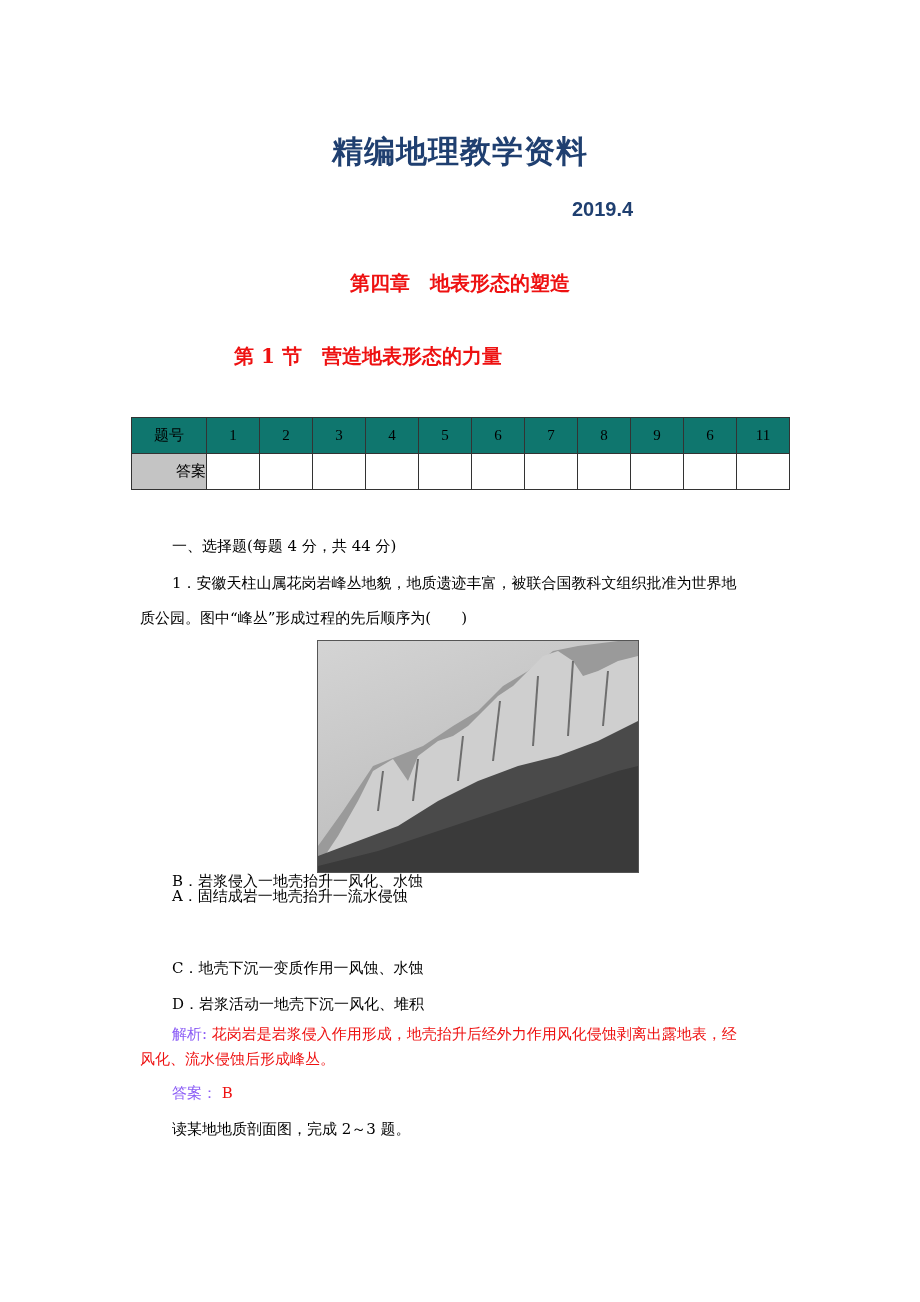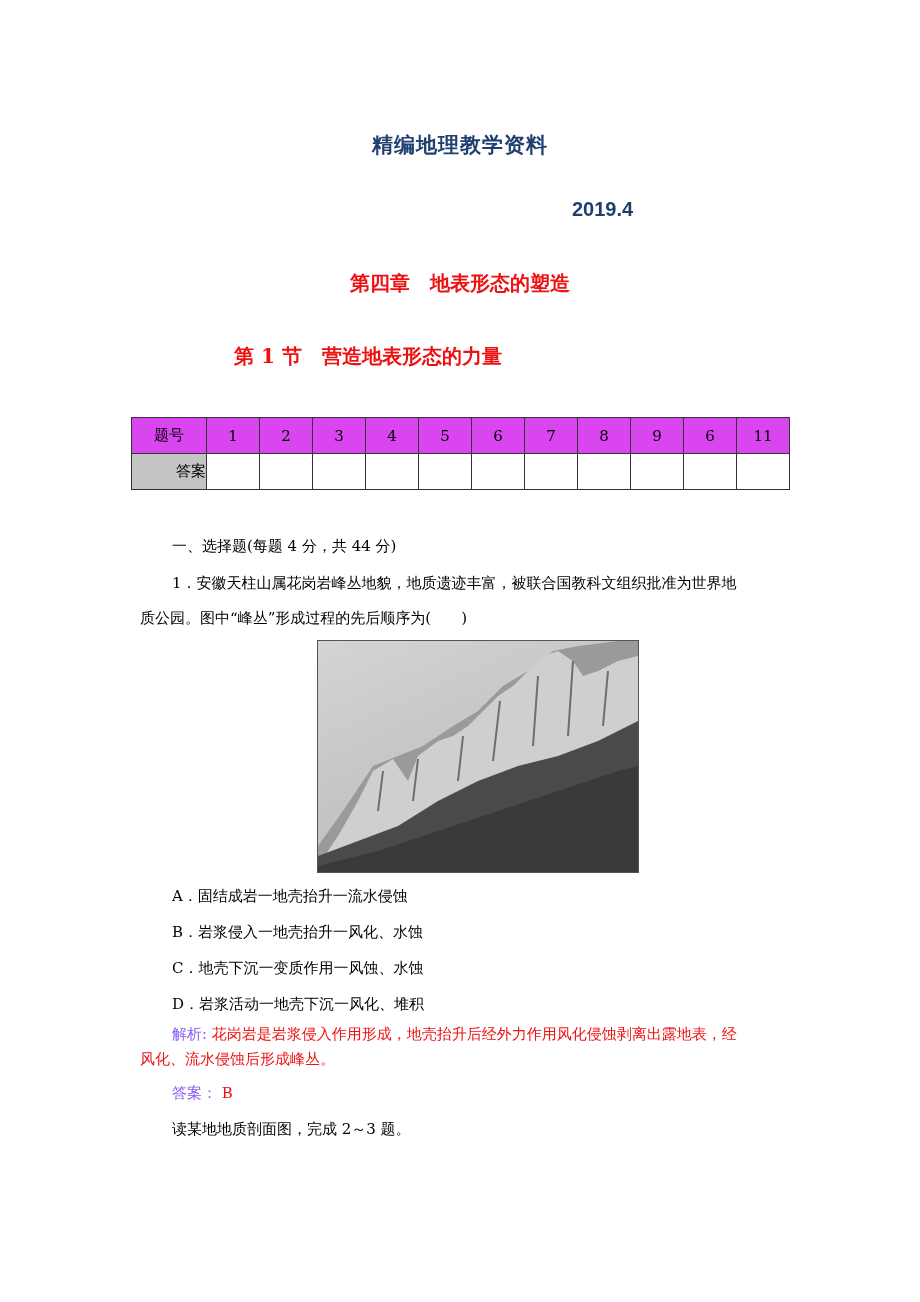--- a/index.html
+++ b/index.html
@@ -14,21 +14,21 @@
       overflow: hidden;
       font-family: "DejaVu Serif", "Liberation Serif", serif;
       color: #000;
     }
     .abs { position: absolute; }
 
     .doc-title {
       left: 0; width: 920px; top: 131px;
       text-align: center;
       font-family: "DejaVu Sans", "Liberation Sans", sans-serif;
-      font-size: 21px;
+      font-size: 31px;
       font-weight: bold;
       color: #1f3f70;
       letter-spacing: 1px;
     }
     .doc-date {
       left: 572px; top: 198px;
       font-family: "Liberation Sans", "DejaVu Sans", sans-serif;
       font-size: 20px;
       color: #1f3f70;
       font-weight: bold;
@@ -57,21 +57,21 @@
       font-size: 15px;
     }
     table.answer-table td {
       border: 1px solid #333;
       height: 35px;
       text-align: center;
       padding: 0;
     }
     table.answer-table td.first { width: 74px; }
     table.answer-table td.num { width: 52px; }
-    table.answer-table tr.head td { background: #d946ef; }
+    table.answer-table tr.head td { background: #0f766e; font-family: Liberation Serif, serif; }
     table.answer-table tr.ans td.first { background: #c4c4c4; text-align: right; }
     table.answer-table tr.ans td.num { background: #ffffff; }
 
     .body-text {
       font-size: 15px;
       line-height: 20px;
       white-space: nowrap;
     }
     .q-heading { left: 172px; top: 536px; }
     .q1-line1 { left: 172px; top: 573px; }
@@ -80,21 +80,21 @@
     .photo {
       left: 317px; top: 640px;
       width: 320px; height: 231px;
       border: 1px solid #555;
       overflow: hidden;
       background: linear-gradient(160deg, #d8d8d8 0%, #c9c9c9 40%, #a0a0a0 60%, #3c3c3c 100%);
     }
 
     .opt { left: 172px; }
     .opt-a { top: 886px; }
-    .opt-b { top: 922px; }
+    .opt-b { top: 871px; }
     .opt-c { top: 958px; }
     .opt-d { top: 994px; }
 
     .analysis-line1 { left: 172px; top: 1024px; }
     .analysis-line2 { left: 140px; top: 1049px; }
     .label-blue { color: #8b5cf6; }
     .text-red { color: #ee1111; }
     .answer-line { left: 172px; top: 1083px; }
     .read-line { left: 172px; top: 1119px; }
   </style>

